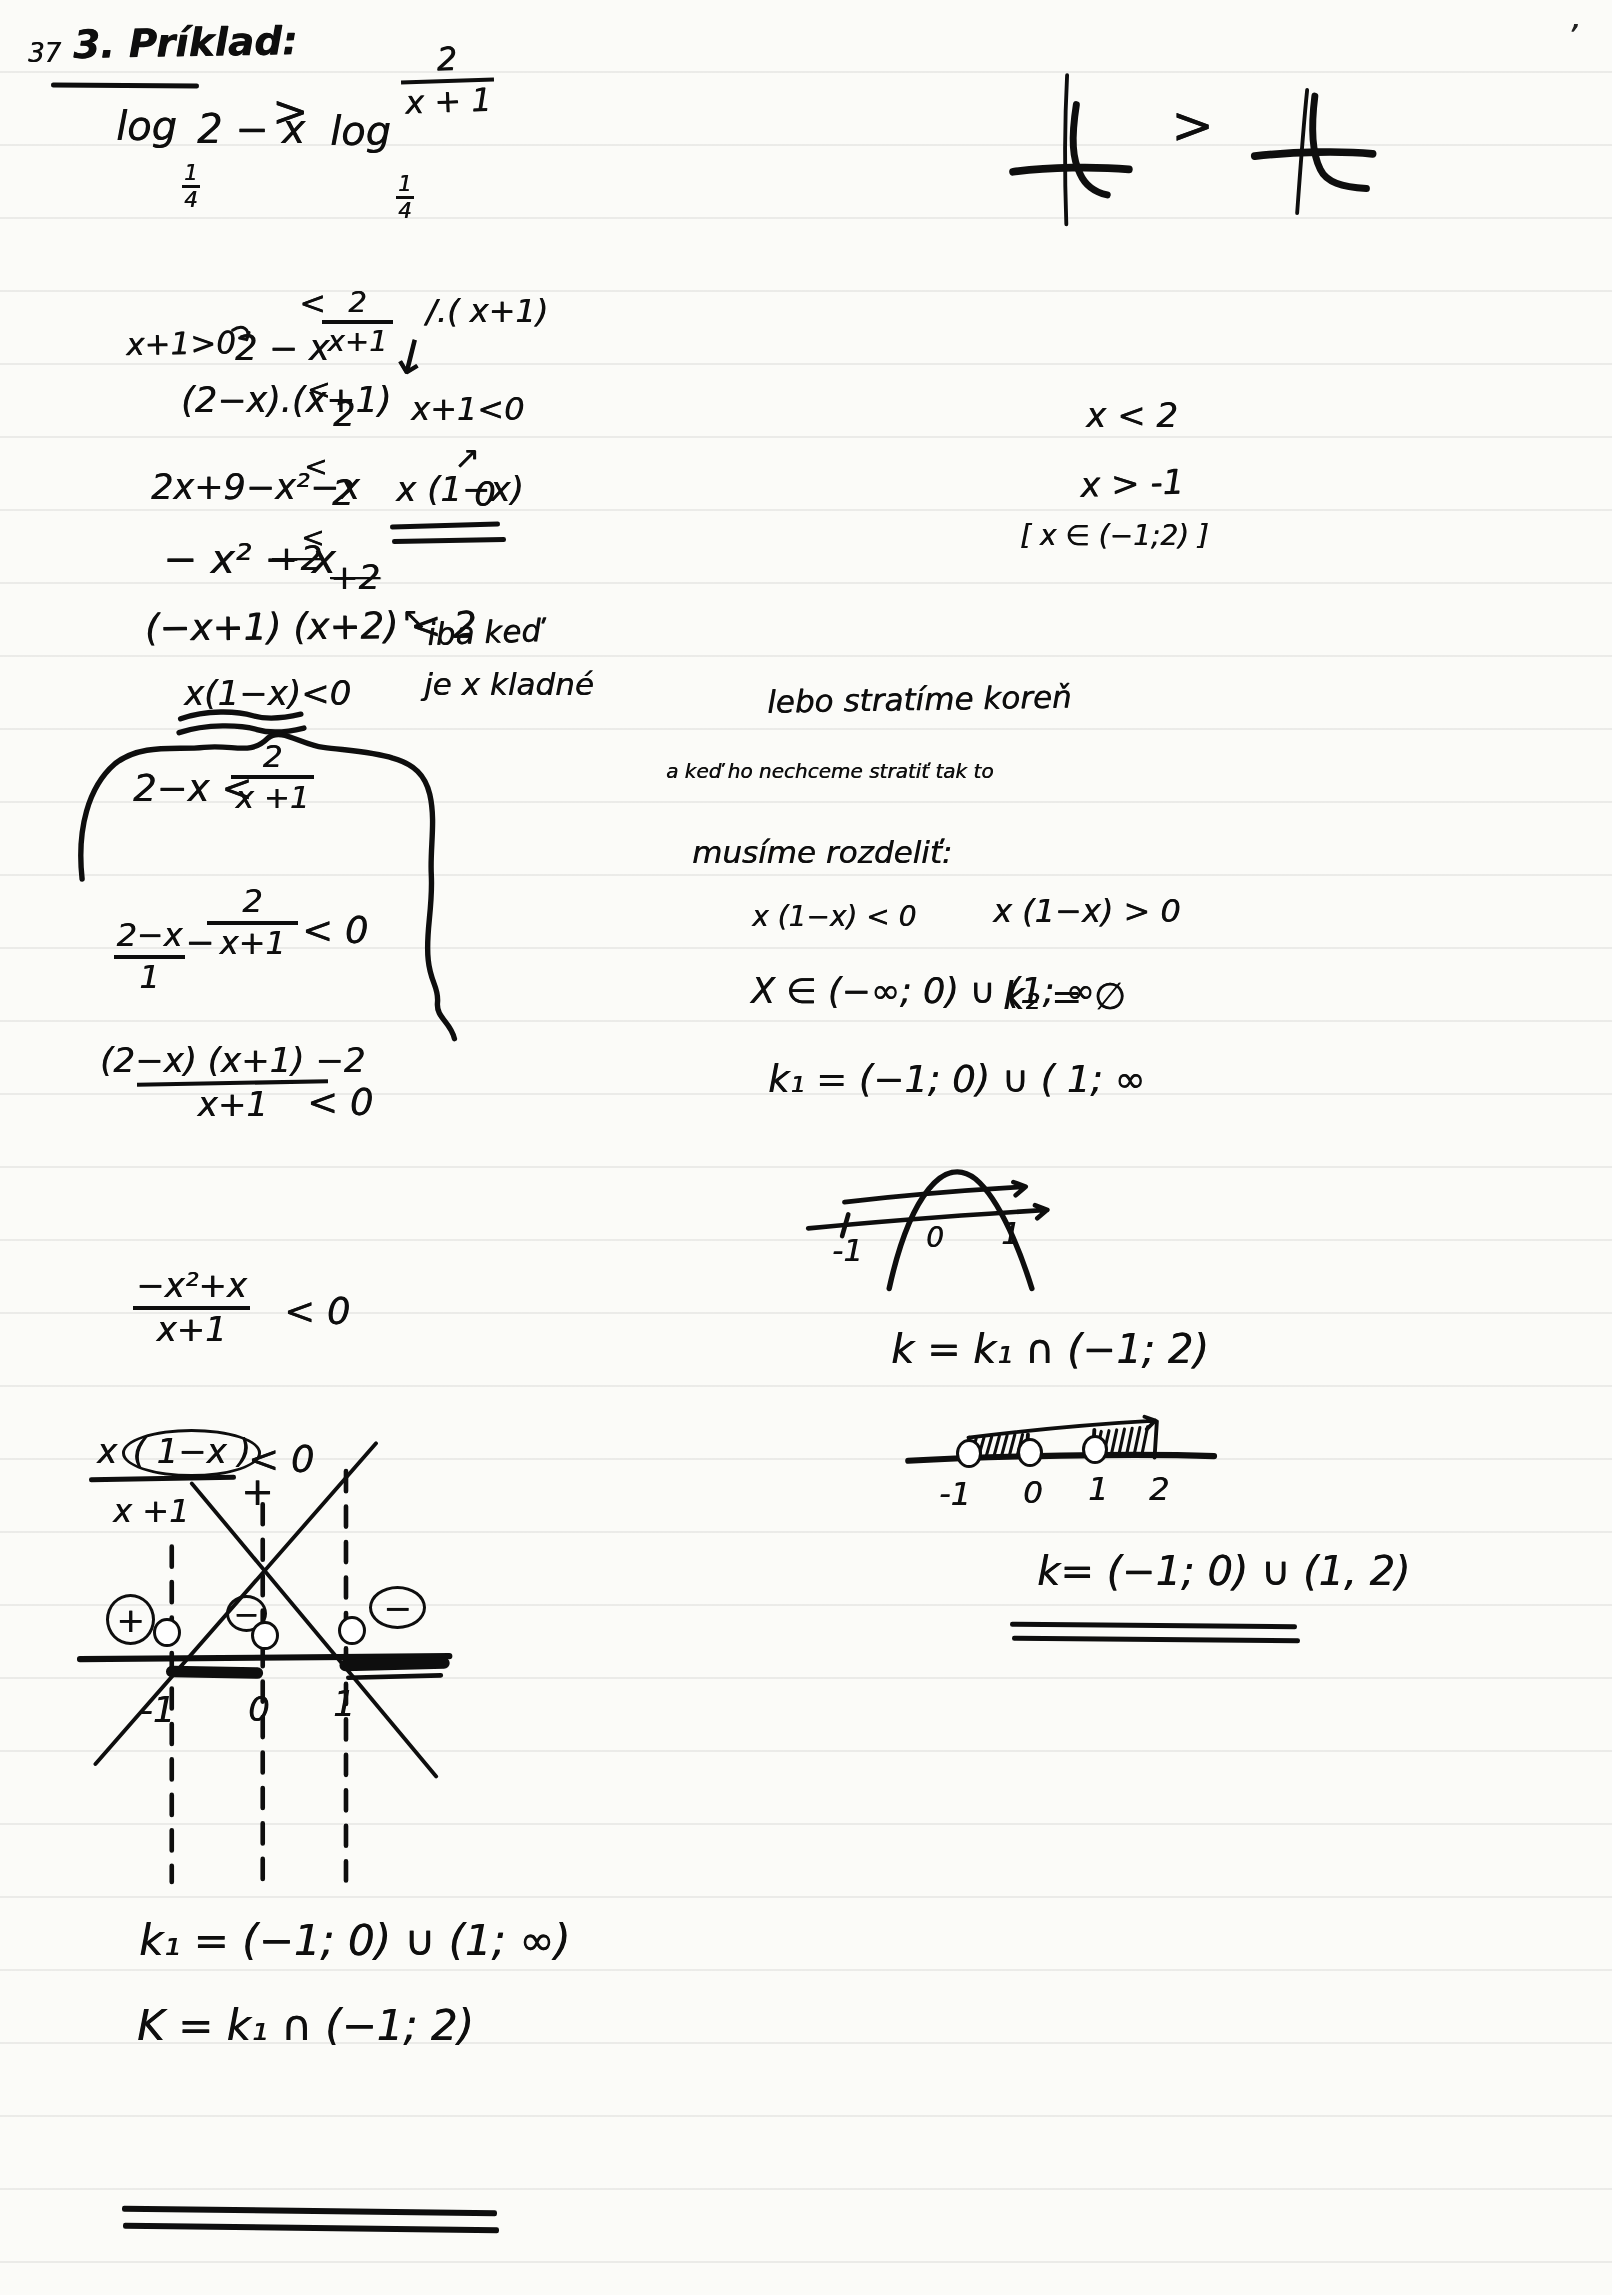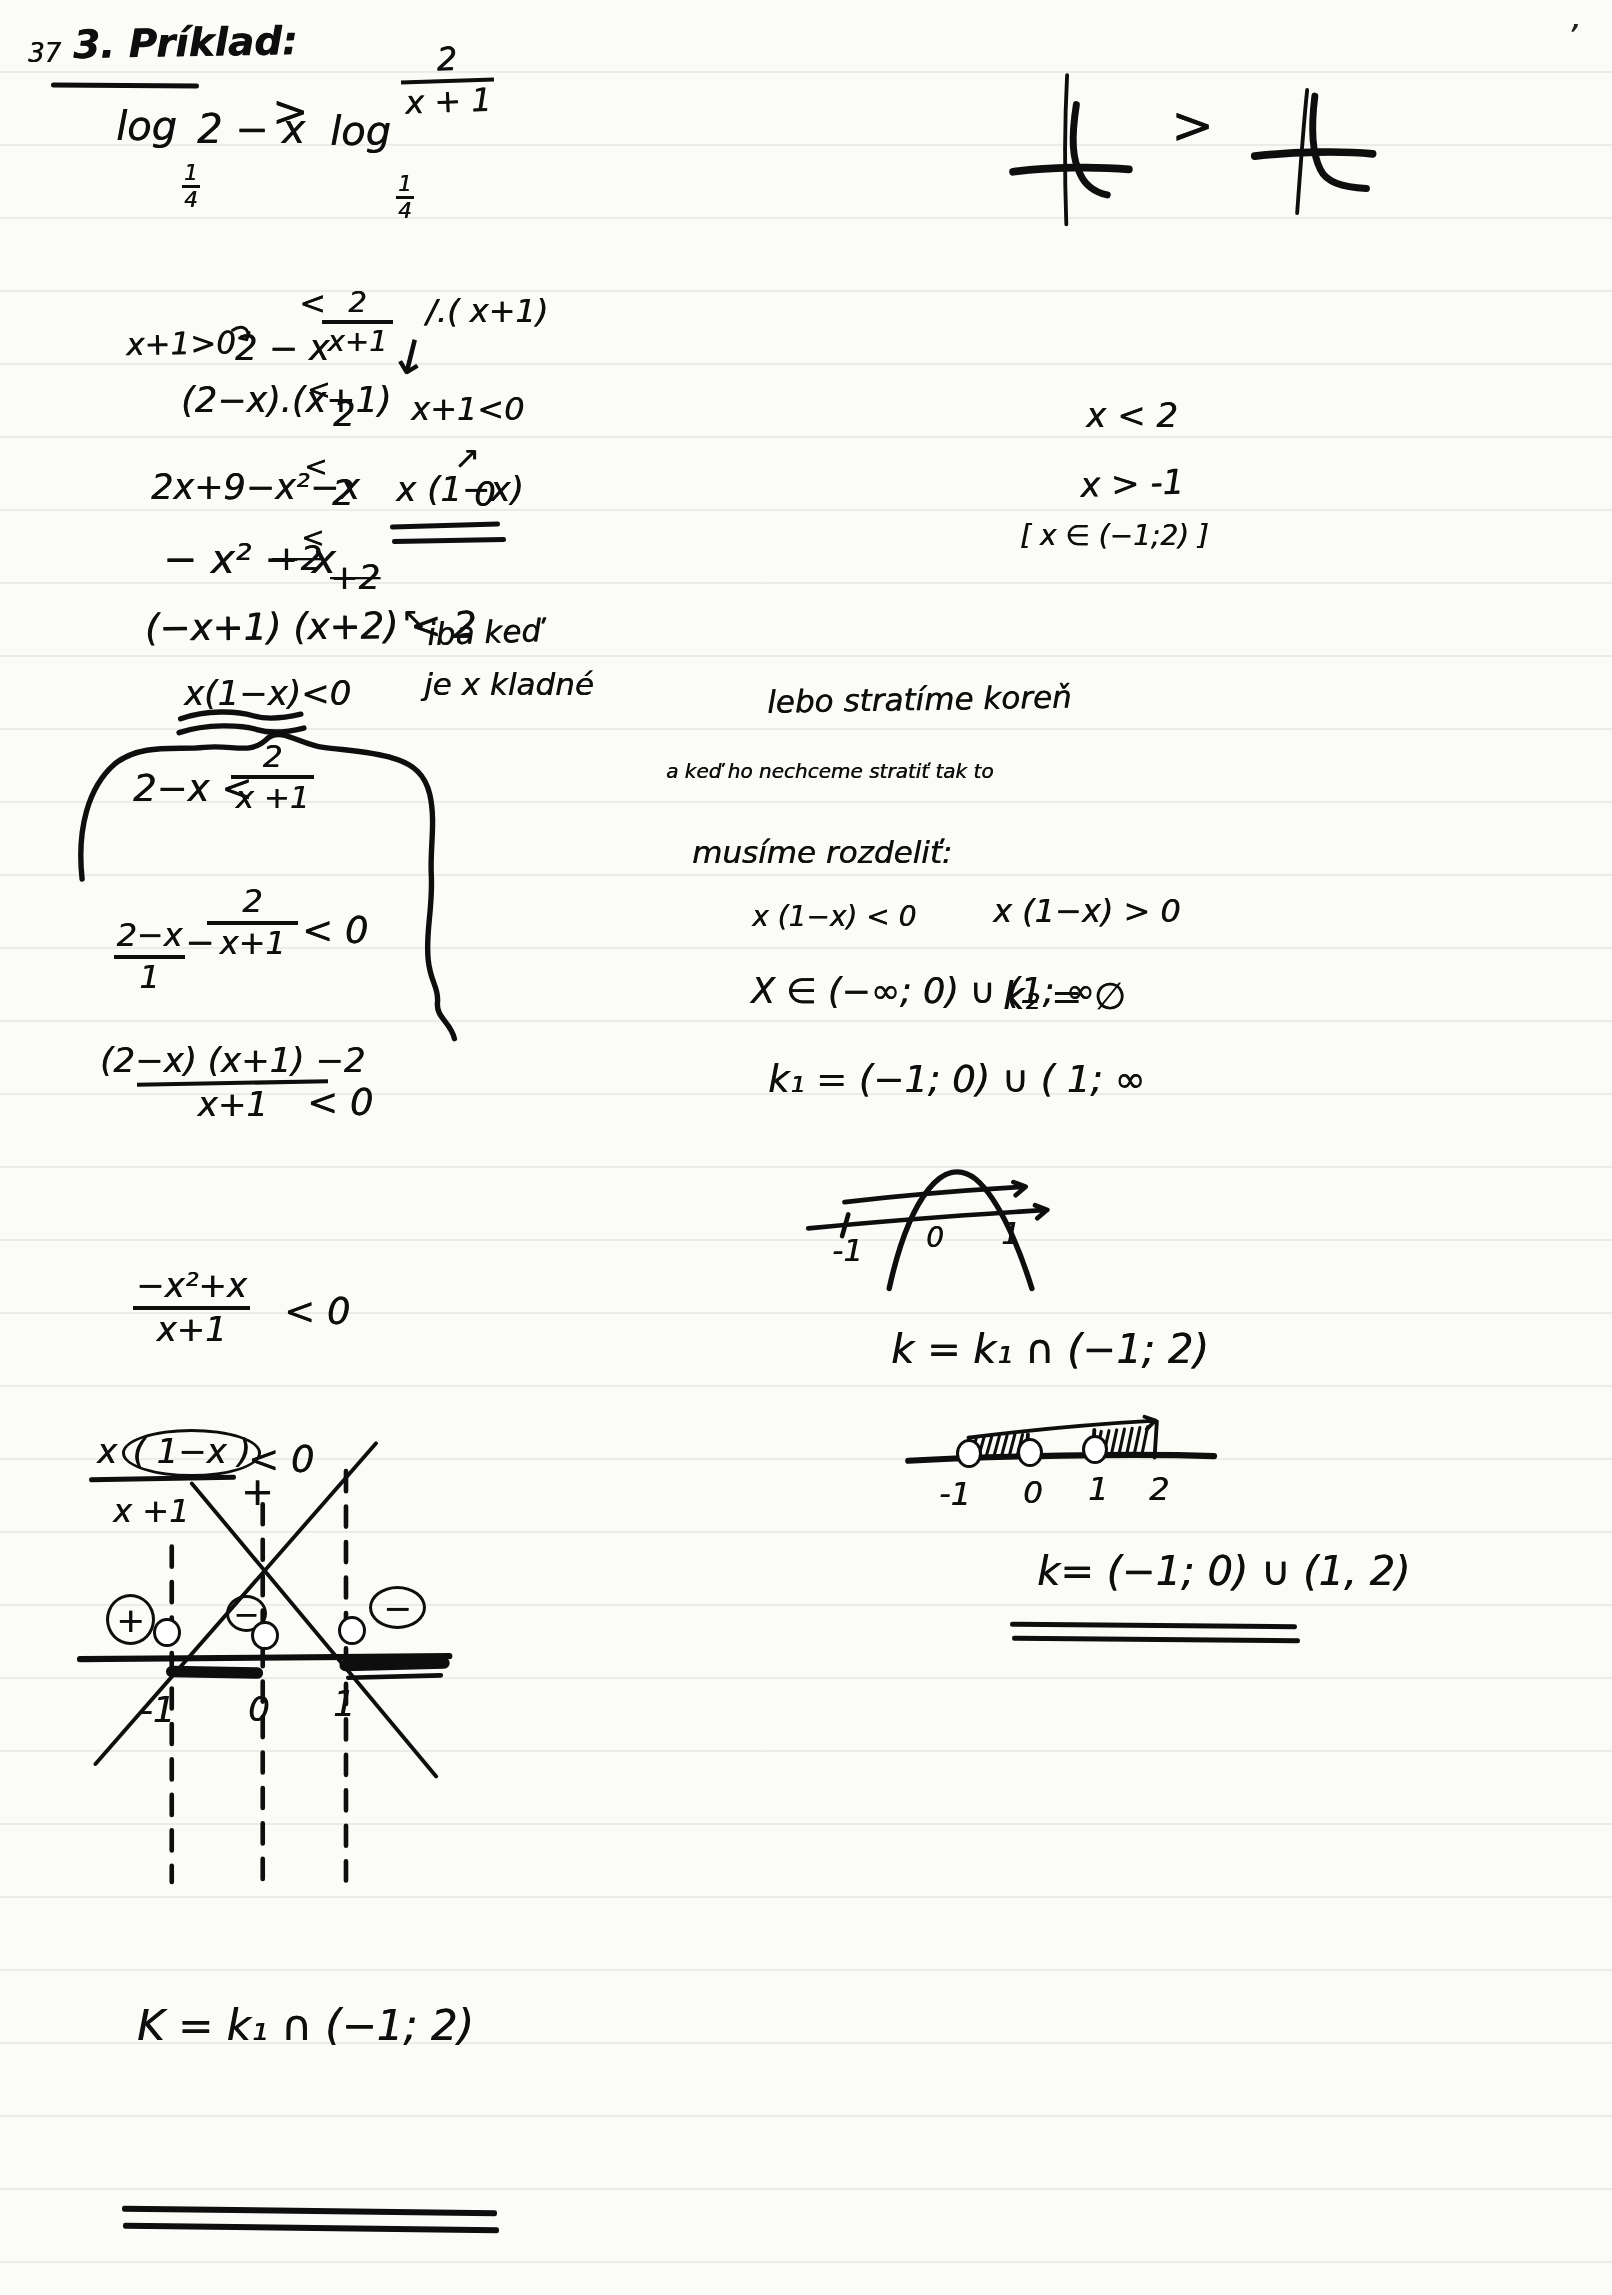--- a/index.html
+++ b/index.html
@@ -228,18 +228,19 @@
   <div class="circle" style="left:1082px;top:1435px;width:20px;height:23px"></div>
   <div class="t" style="left:939px;top:1478px;font-size:32px">-1</div>
   <div class="t" style="left:1023px;top:1476px;font-size:31px">0</div>
   <div class="t" style="left:1088px;top:1473px;font-size:32px">1</div>
   <div class="t" style="left:1149px;top:1473px;font-size:32px">2</div>
 
   <div class="t" style="left:1037px;top:1550px;font-size:40px">k=  (−1; 0) ∪ (1, 2)</div>
   <div class="ul" style="left:1010px;top:1623px;width:287px;height:5.4px;transform:rotate(0.5deg)"></div>
   <div class="ul" style="left:1012px;top:1637px;width:288px;height:5.4px;transform:rotate(0.5deg)"></div>
 
+  <div class="t" style="left:139px;top:1919px;font-size:42px">k₁ =  (−1; 0) ∪ (1; ∞)</div>
   <div class="t" style="left:137px;top:2004px;font-size:42px">K =   k₁ ∩   (−1; 2)</div>
   <div class="ul" style="left:122px;top:2208px;width:375px;height:6.2px;transform:rotate(0.7deg)"></div>
   <div class="ul" style="left:123px;top:2225px;width:376px;height:6.2px;transform:rotate(0.7deg)"></div>
 
 </div>
 
 
 </body></html>

